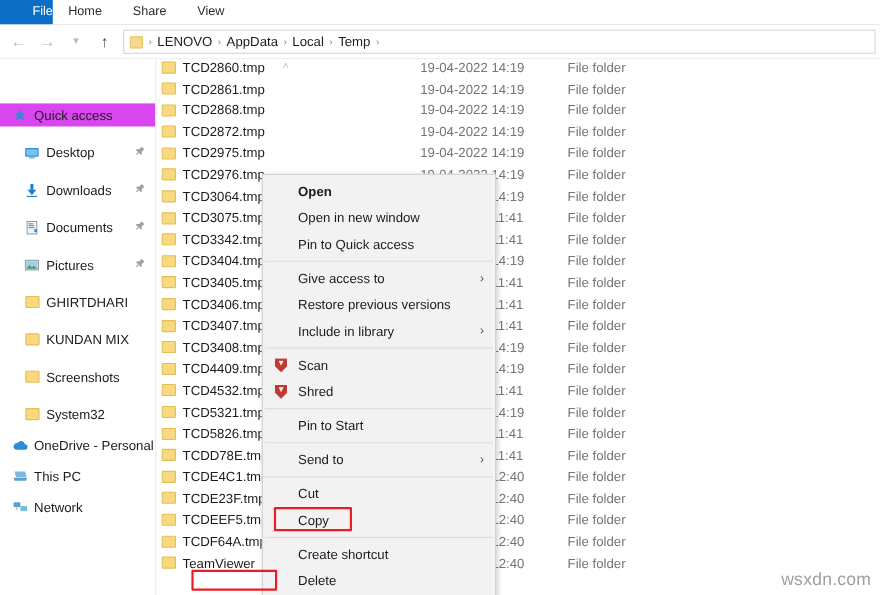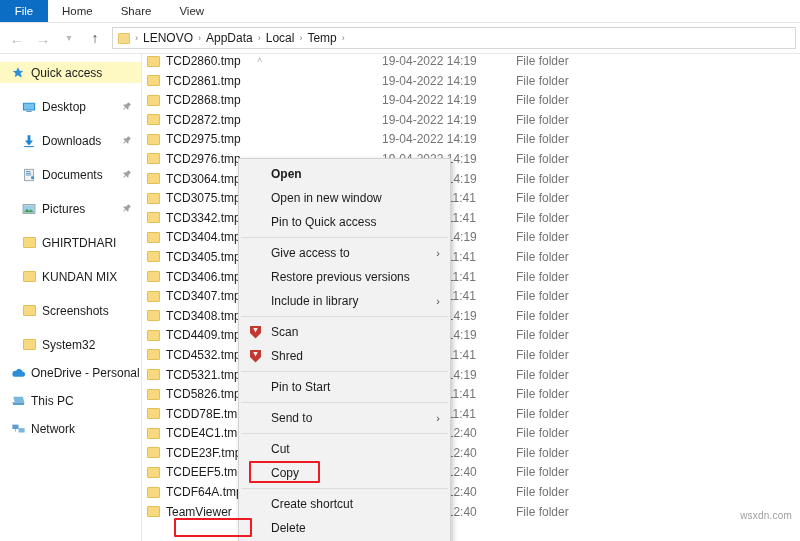--- a/index.html
+++ b/index.html
@@ -22,21 +22,21 @@
   .ribbon {
     height: 22px;
     display: flex;
     align-items: stretch;
     background: #ffffff;
     border-bottom: 1px solid #e4e4e4;
   }
   .tab {
     display: flex;
     align-items: center;
-    justify-content: center;
+    justify-content: flex-end;
     font-size: 11.5px;
     color: #2b2b2b;
     padding: 0 14px;
     cursor: default;
   }
   .tab.file {
     background: #0b6ec4;
     color: #ffffff;
     width: 48px;
     padding: 0;
@@ -119,22 +119,23 @@
   .nav-item {
     height: 21px;
     display: flex;
     align-items: center;
     padding-left: 10px;
     position: relative;
     cursor: default;
     white-space: nowrap;
   }
   .nav-item.selected {
-    background: #fef9c3;
+    background: #d946ef;
     width: 141px;
+    margin-top: 32px;
   }
   .nav-item .nicon {
     width: 16px;
     height: 16px;
     margin-right: 5px;
     flex: 0 0 16px;
     display: flex;
     align-items: center;
     justify-content: center;
   }
@@ -302,22 +303,22 @@
     border: 2.5px solid #ed1c24;
     box-sizing: border-box;
     z-index: 60;
     pointer-events: none;
     border-radius: 1px;
   }
 
   .watermark {
     position: absolute;
     right: 8px;
-    bottom: 20px;
-    font-size: 10px;
+    bottom: 4px;
+    font-size: 16px;
     color: #9e9e9e;
     letter-spacing: 0.2px;
     z-index: 70;
   }
 </style>
 </head>
 <body>
 
 <div class="ribbon">
   <div class="tab file">

